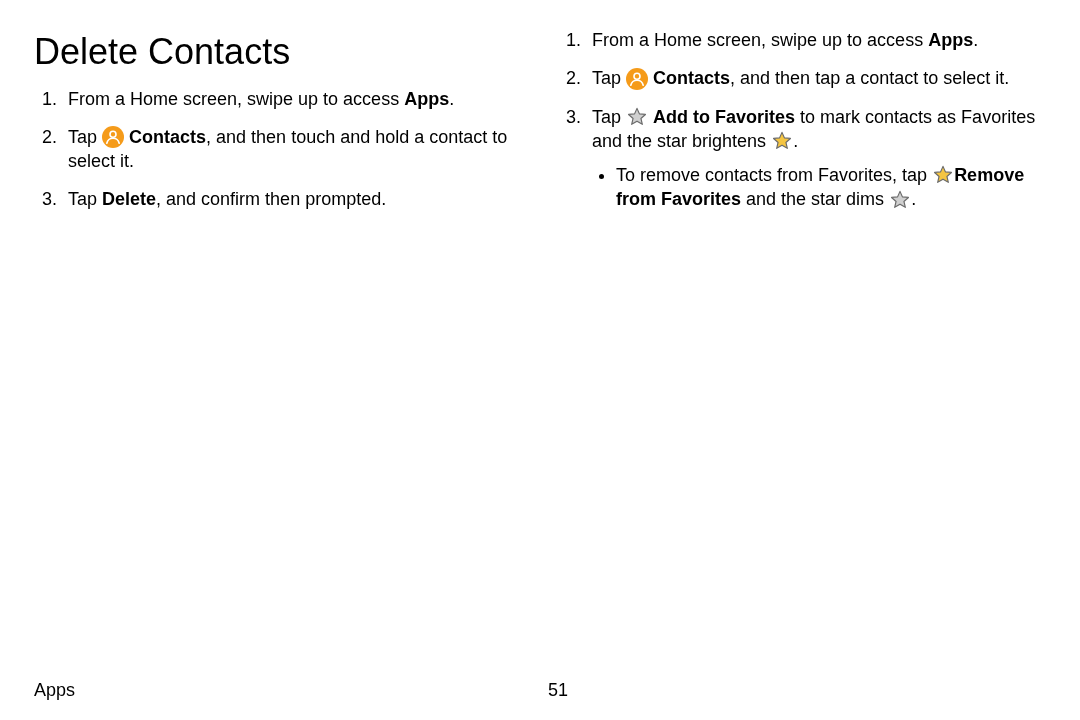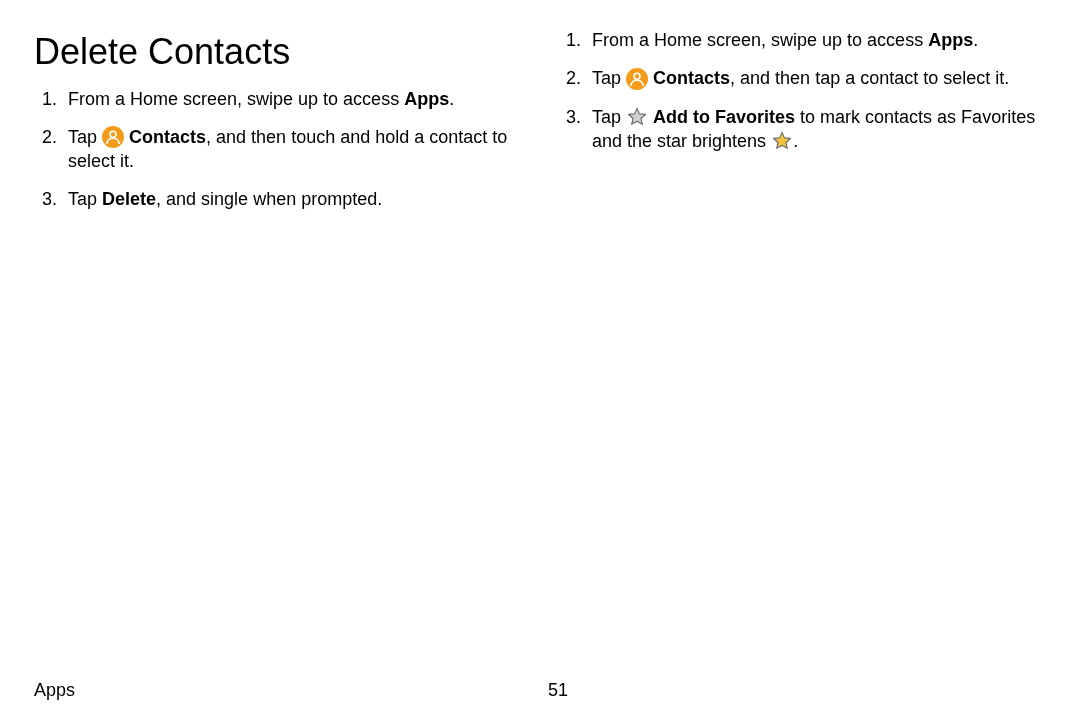--- a/index.html
+++ b/index.html
@@ -88,21 +88,21 @@
         </li>
         <li>
           <span>Tap </span><span class="icon"><svg width="22" height="22" viewBox="0 0 22 22">
                 <circle cx="11" cy="11" r="11" fill="#f59b1a"></circle>
                 <circle cx="11" cy="8.2" r="3" fill="none" stroke="#fff" stroke-width="1.6"></circle>
                 <path d="M4.8 17.2 C5.6 13.8 8 12.2 11 12.2 C14 12.2 16.4 13.8 17.2 17.2" fill="none" stroke="#fff" stroke-width="1.6" stroke-linecap="round"></path>
               </svg></span>
           <span> </span><span class="b">Contacts</span><span>, and then touch and hold a contact to select it.</span>
         </li>
         <li>
-          <span>Tap </span><span class="b">Delete</span><span>, and single when prompted.</span>
+          <span>Tap </span><span class="b">Delete</span><span>, and confirm then prompted.</span>
         </li>
       </ol>
     </div>
 
     <div class="col">
       <ol>
         <li>
           <span>From a Home screen, swipe up to access </span><span class="b">Apps</span><span>.</span>
         </li>
         <li>
@@ -113,20 +113,29 @@
               </svg></span>
           <span> </span><span class="b">Contacts</span><span>, and then tap a contact to select it.</span>
         </li>
         <li>
           <span>Tap </span><span class="icon"><svg width="22" height="22" viewBox="0 0 24 24">
                 <path d="M12 2.6 L14.65 8.6 L21.2 9.2 L16.3 13.6 L17.8 20 L12 16.6 L6.2 20 L7.7 13.6 L2.8 9.2 L9.35 8.6 Z" fill="#d0d0d0" stroke="#6b6b6b" stroke-width="1.3" stroke-linejoin="round"></path>
               </svg></span>
           <span> </span><span class="b">Add to Favorites</span><span> to mark contacts as Favorites and the star brightens </span><span class="icon"><svg width="22" height="22" viewBox="0 0 24 24">
                 <path d="M12 2.6 L14.65 8.6 L21.2 9.2 L16.3 13.6 L17.8 20 L12 16.6 L6.2 20 L7.7 13.6 L2.8 9.2 L9.35 8.6 Z" fill="#f5c542" stroke="#6b6b6b" stroke-width="1.3" stroke-linejoin="round"></path>
               </svg></span><span>.</span>
+          <ul>
+            <li>
+              <span>To remove contacts from Favorites, tap </span><span class="icon"><svg width="22" height="22" viewBox="0 0 24 24">
+                    <path d="M12 2.6 L14.65 8.6 L21.2 9.2 L16.3 13.6 L17.8 20 L12 16.6 L6.2 20 L7.7 13.6 L2.8 9.2 L9.35 8.6 Z" fill="#f5c542" stroke="#6b6b6b" stroke-width="1.3" stroke-linejoin="round"></path>
+                  </svg></span><span class="b">Remove from Favorites</span><span> and the star dims </span><span class="icon"><svg width="22" height="22" viewBox="0 0 24 24">
+                    <path d="M12 2.6 L14.65 8.6 L21.2 9.2 L16.3 13.6 L17.8 20 L12 16.6 L6.2 20 L7.7 13.6 L2.8 9.2 L9.35 8.6 Z" fill="#d0d0d0" stroke="#6b6b6b" stroke-width="1.3" stroke-linejoin="round"></path>
+                  </svg></span><span>.</span>
+            </li>
+          </ul>
         </li>
       </ol>
     </div>
   </div>
 
   <div class="footer">
     <span>Apps</span>
     <span>51</span>
     <span style="visibility:hidden">.</span>
   </div>

